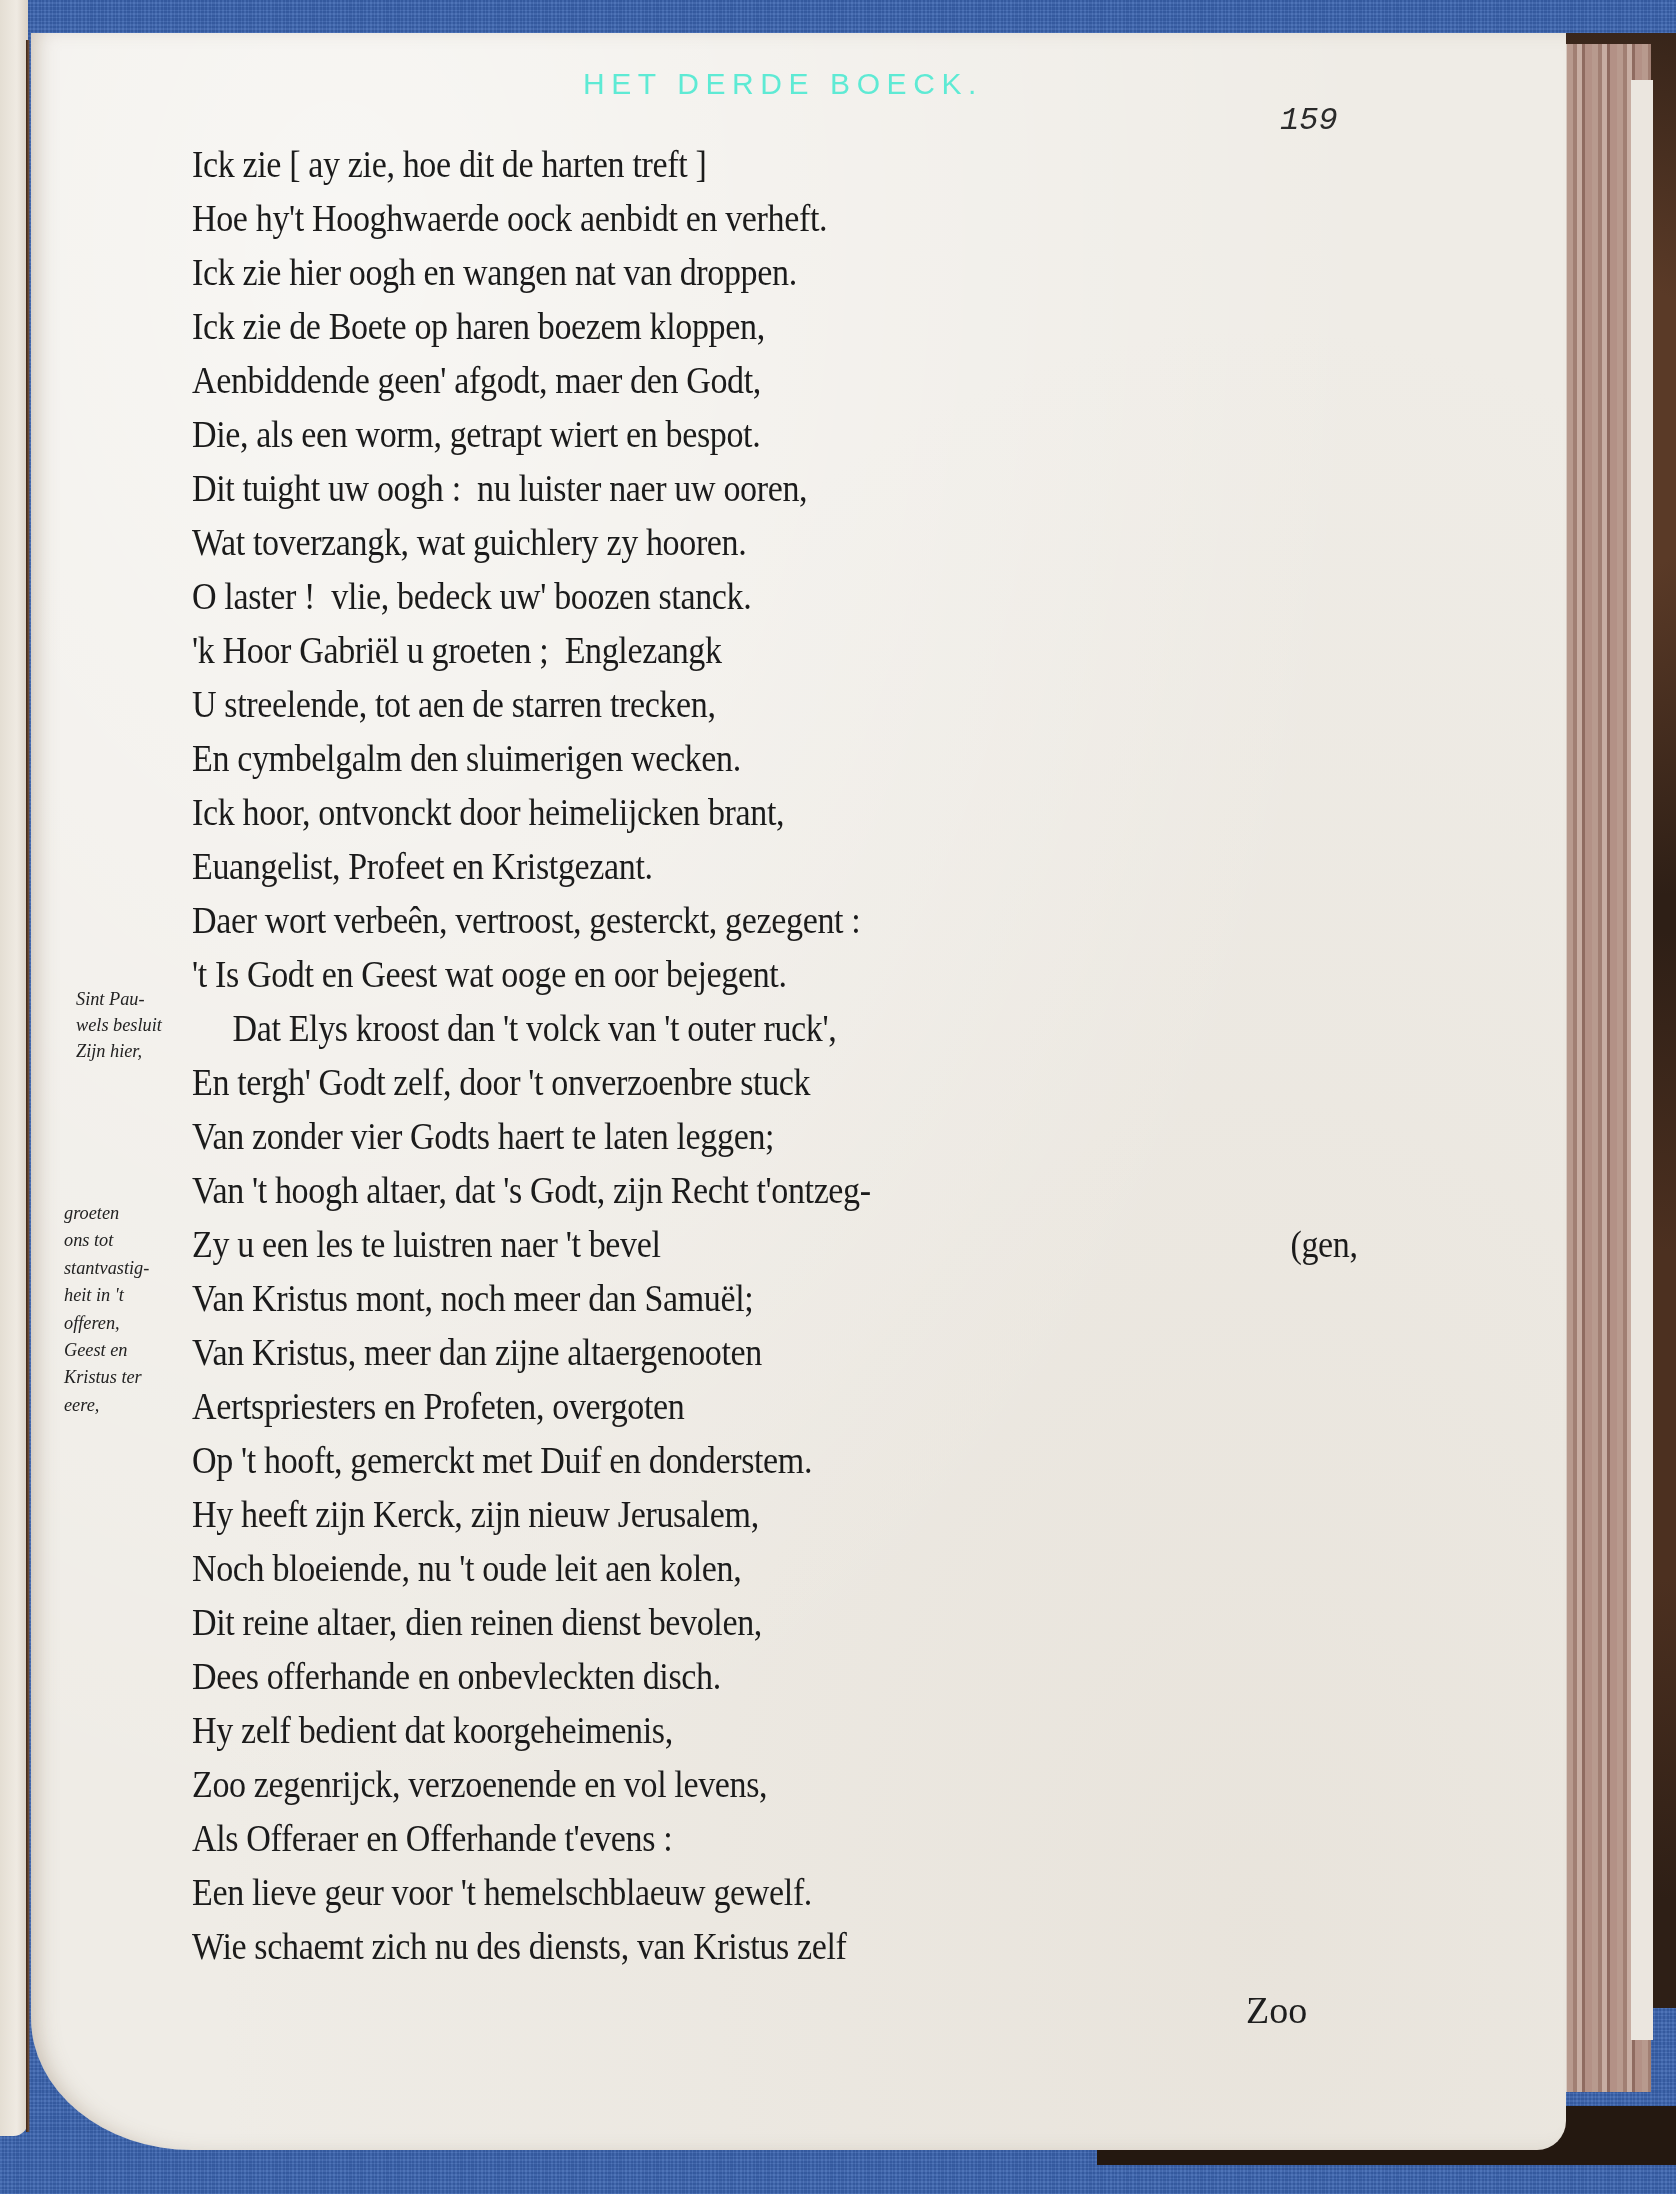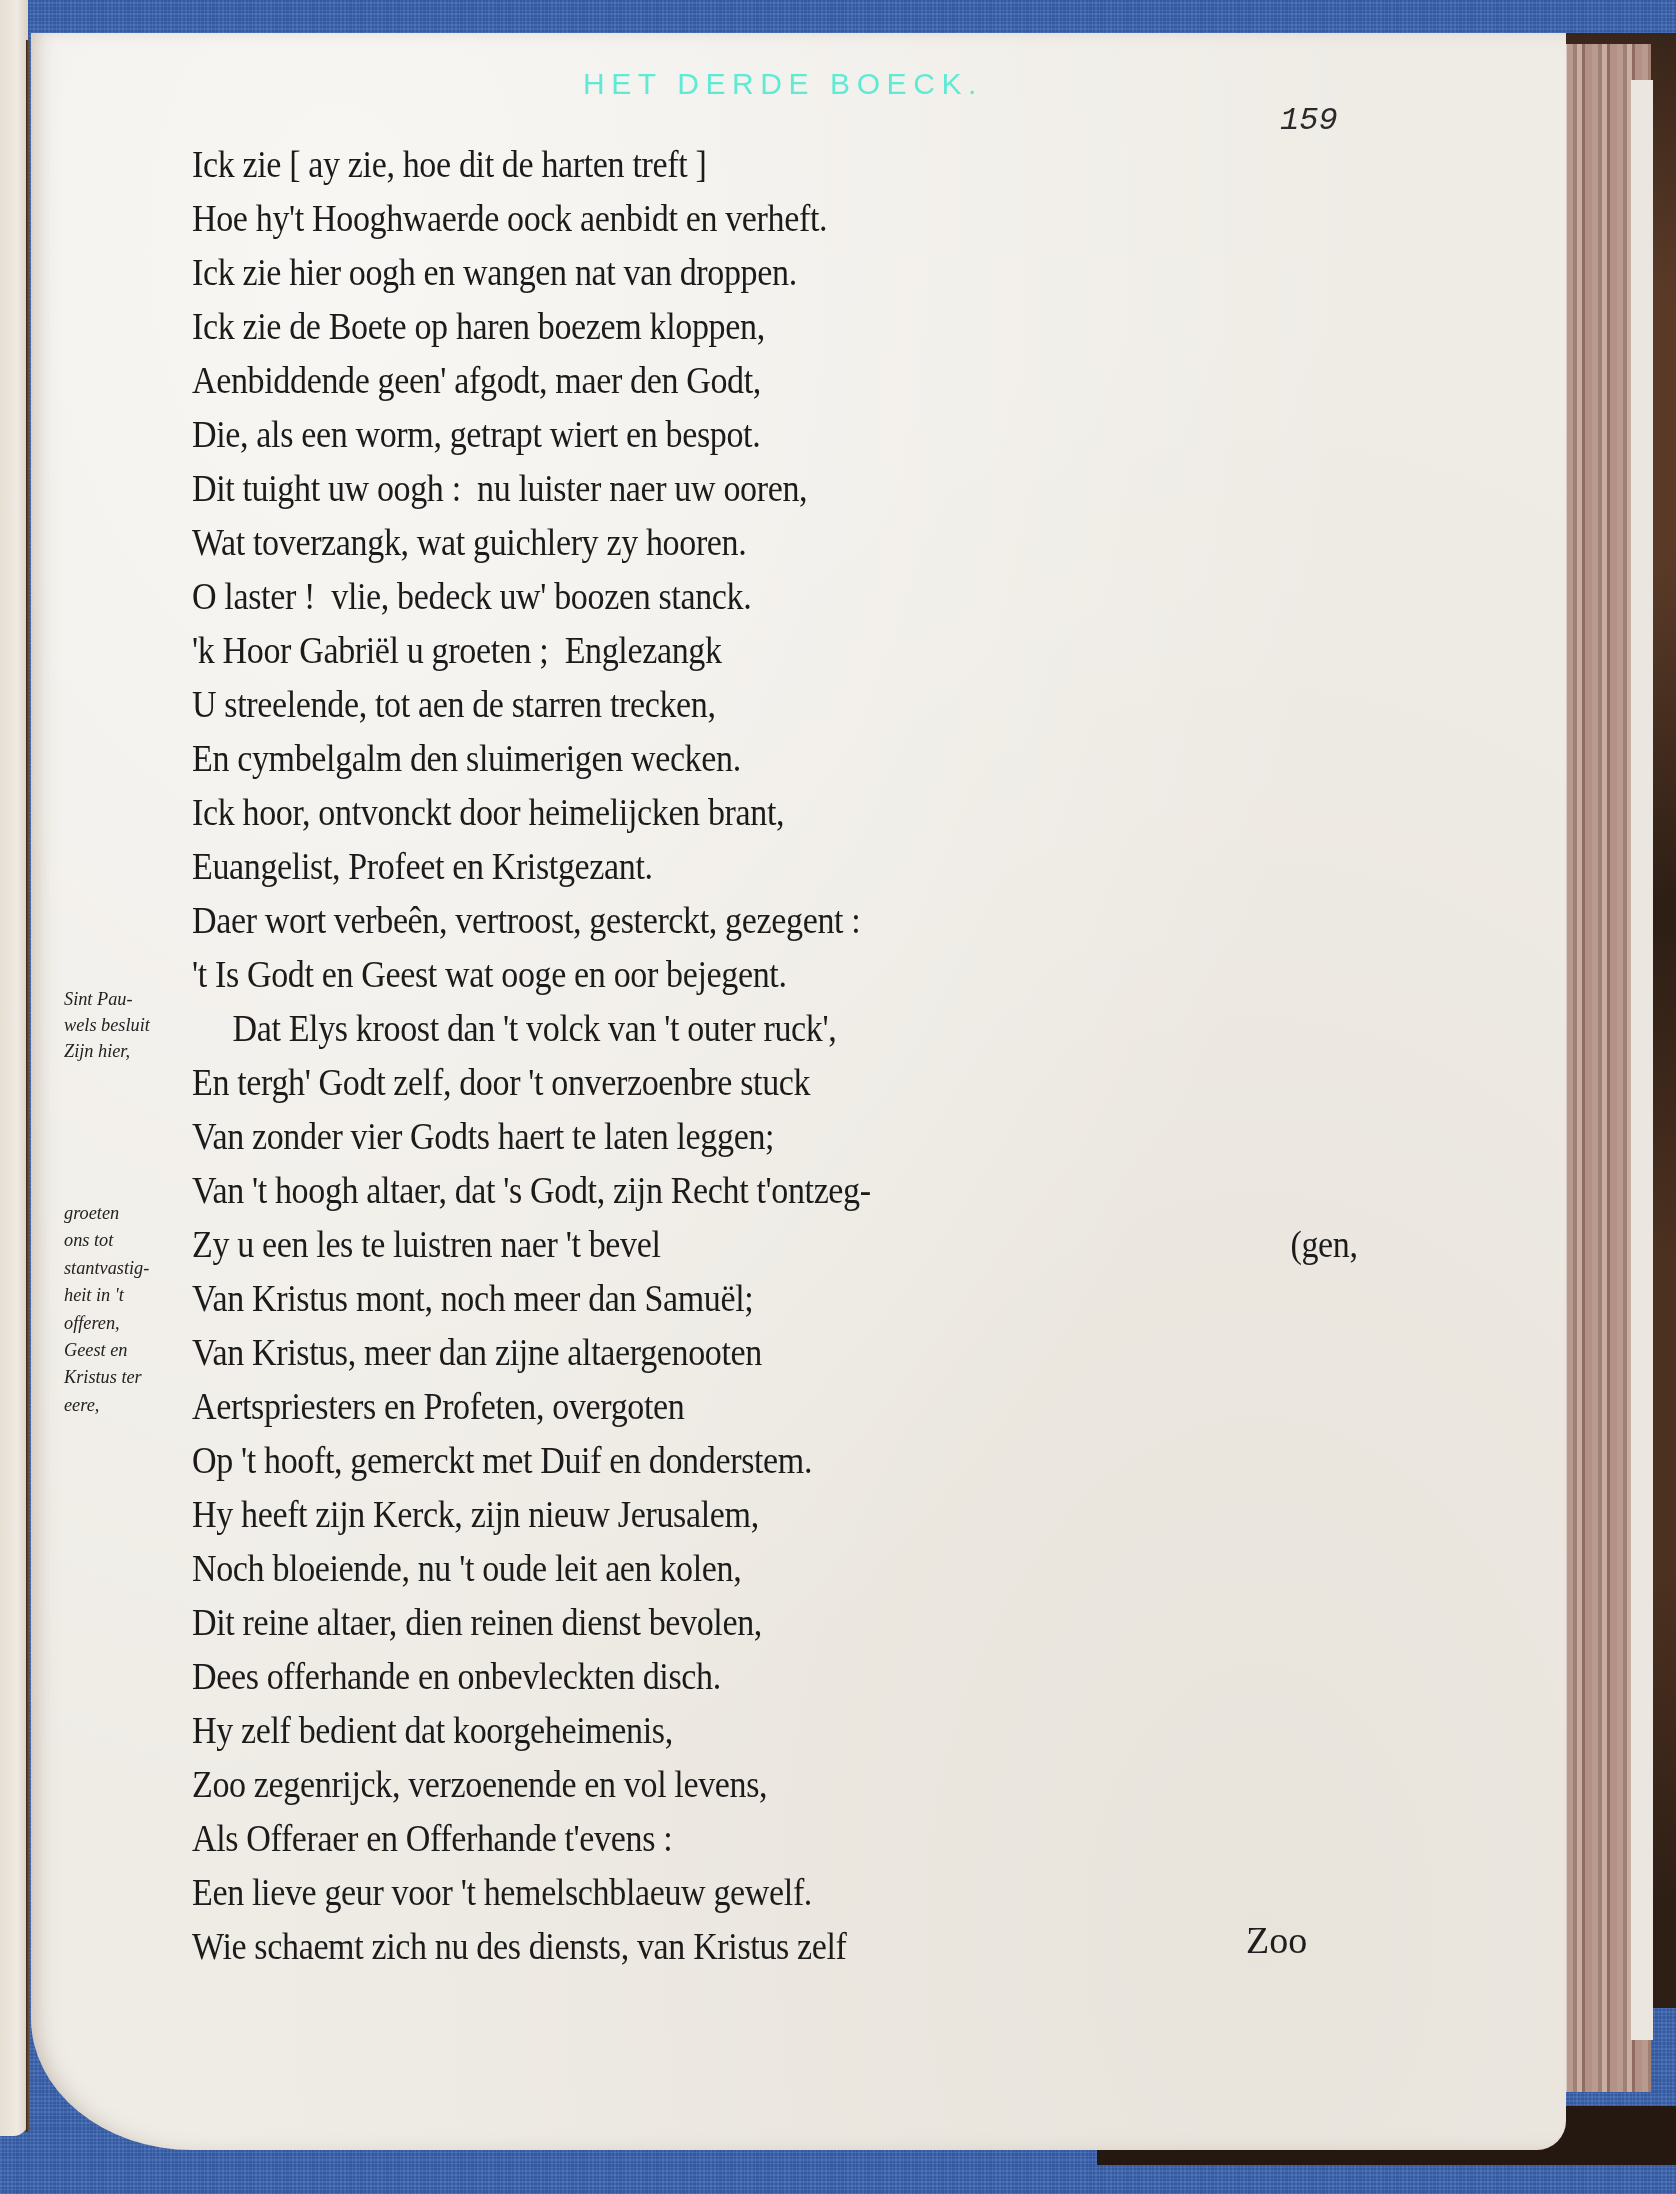--- a/index.html
+++ b/index.html
@@ -65,24 +65,24 @@
     letter-spacing: -0.4px;
   }
   .verse .line { white-space: pre; height: 54px; position: relative; }
   .verse .line.indent { padding-left: 44px; }
   .verse .line .turnover { position: absolute; left: 1194px; top: 0; }
   .marginalia {
     position: absolute; left: 64px; width: 124px;
     font-family: "Liberation Serif", serif; font-style: italic;
     font-size: 18.3px; line-height: 26px; color: #222;
   }
-  .marginalia.m1 { top: 986px; }
+  .marginalia.m1 { top: 986px; margin-left: 12px; }
   .marginalia.m2 { top: 1200px; line-height: 27.4px; }
   .catchword {
-    position: absolute; left: 1246px; top: 1918px; font-family: "Liberation Serif", serif;
+    position: absolute; left: 1246px; top: 1988px; font-family: "Liberation Serif", serif;
     font-size: 38px; color: #1e1e1e;
   }
 </style>
 </head>
 <body>
 
 <div class="prev-page"></div>
 <div class="back-board-right"></div>
 <div class="back-board-bottom"></div>
 <div class="fore-edge"></div>

